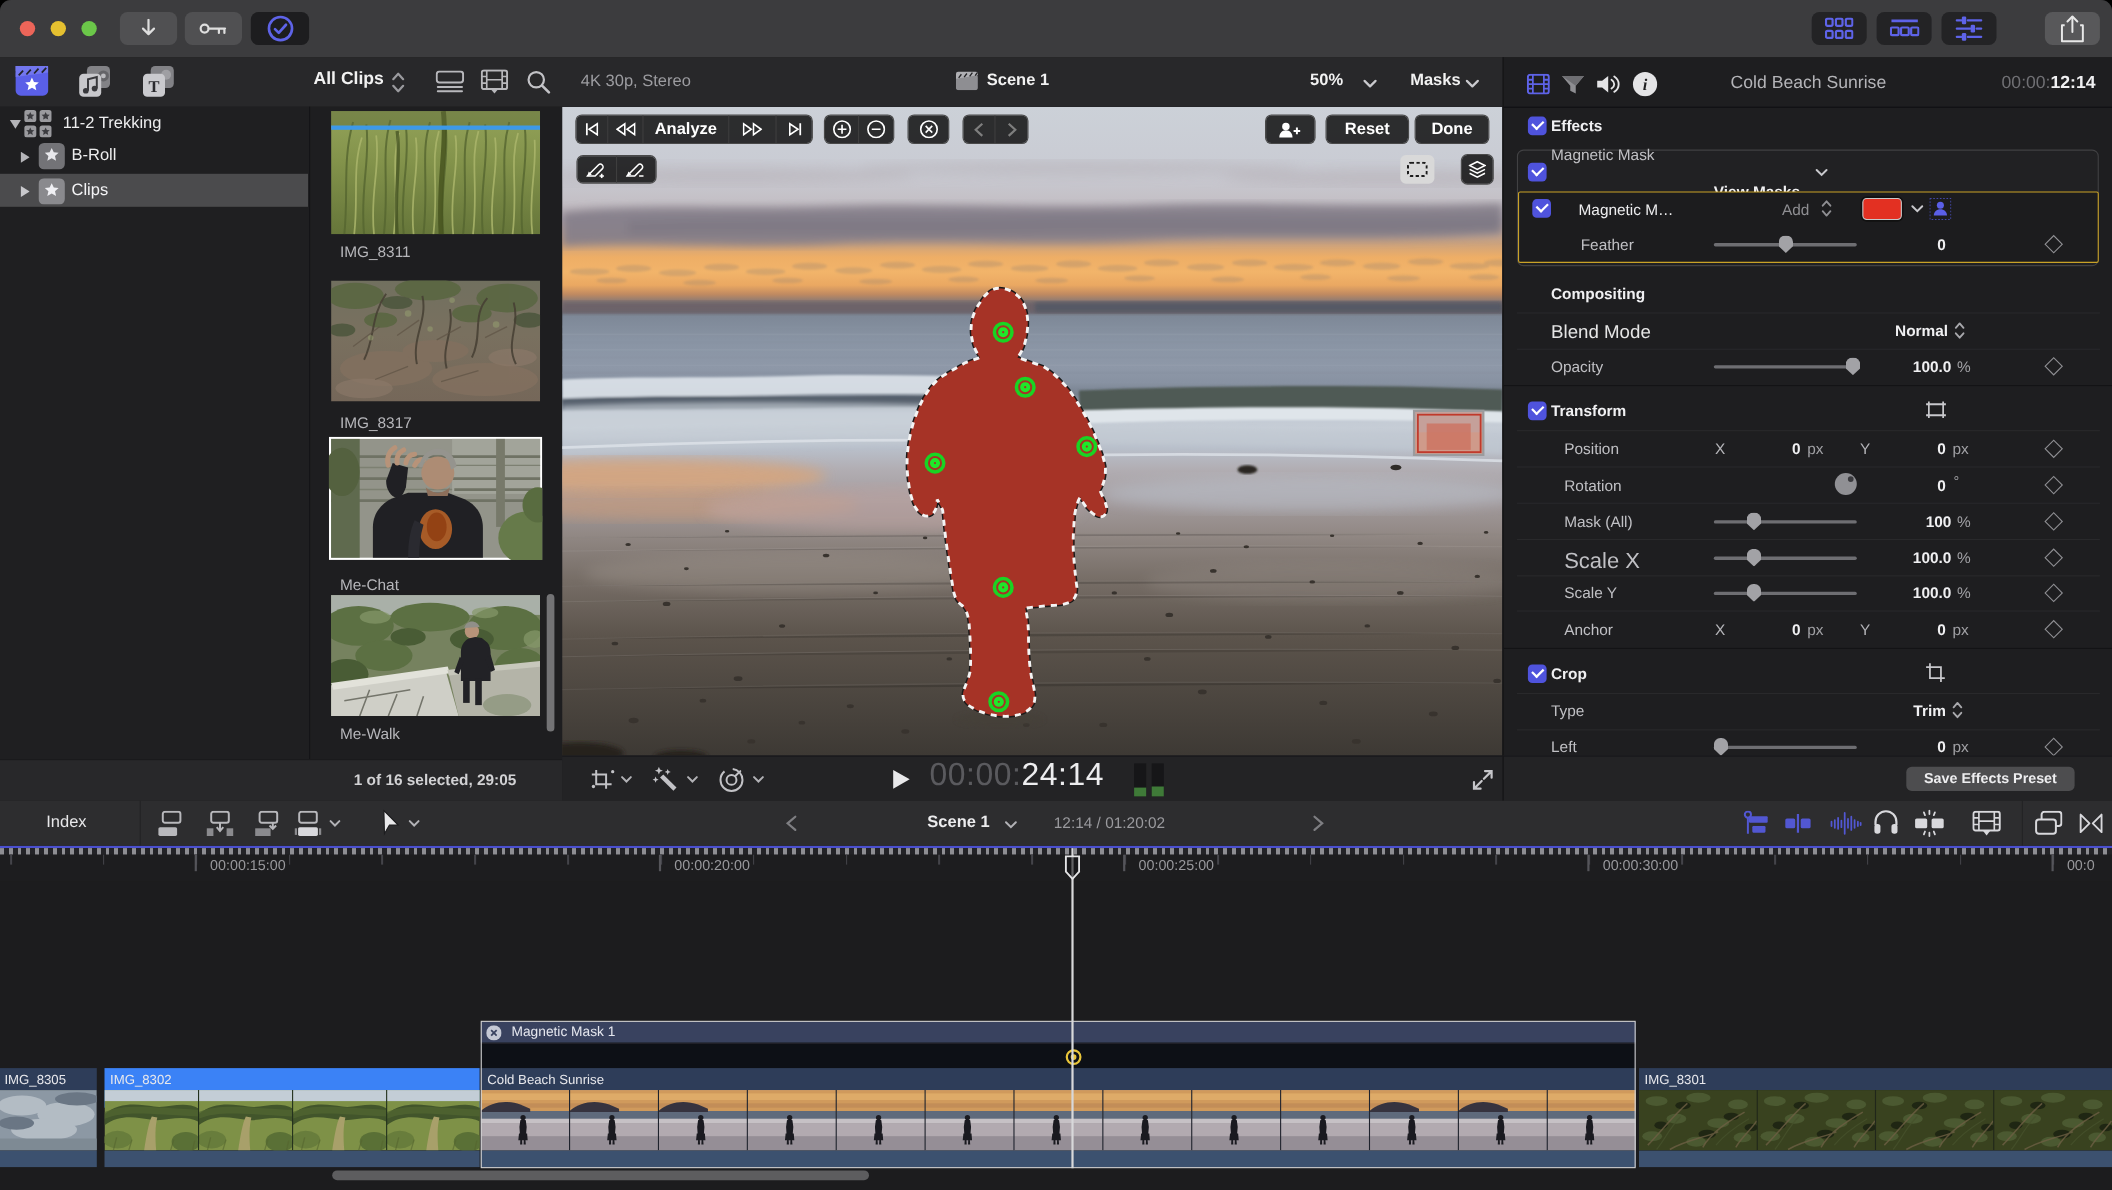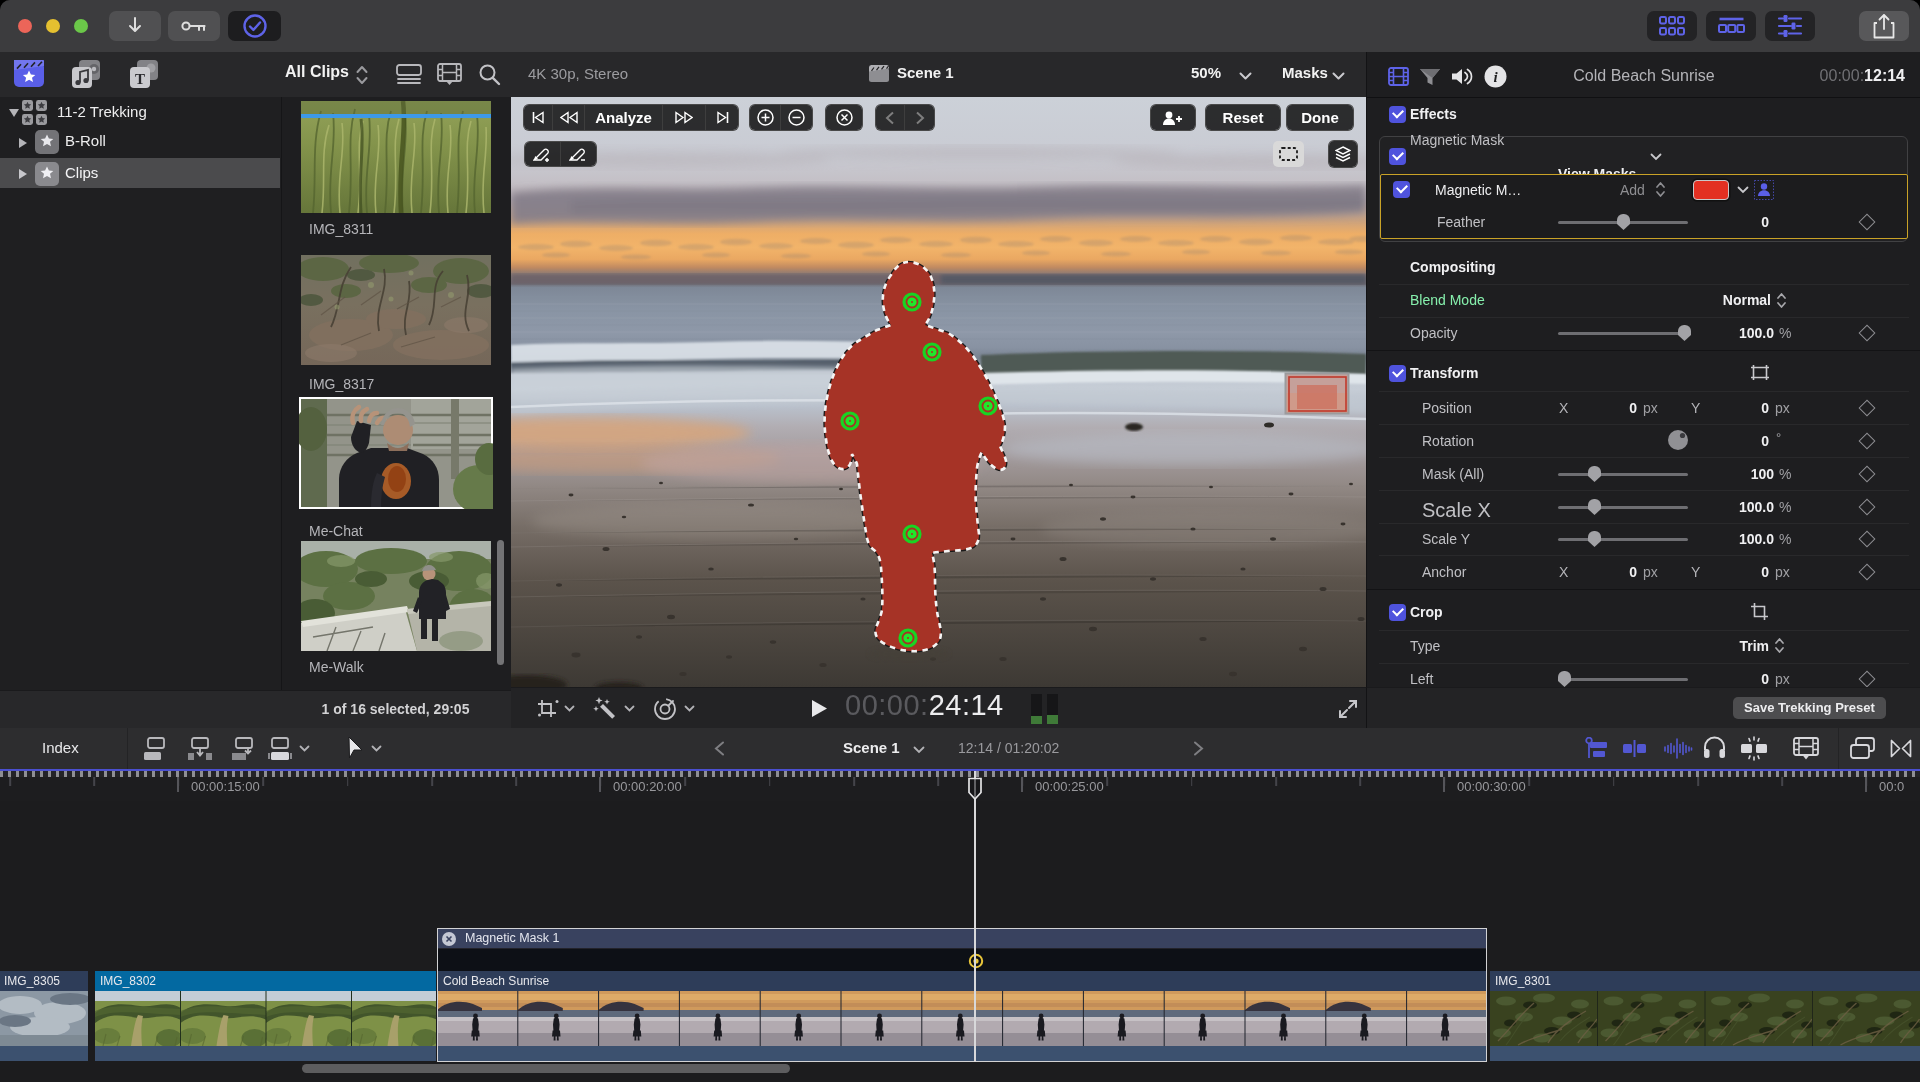--- a/index.html
+++ b/index.html
@@ -776,21 +776,21 @@
         <path d="M4 16c0-3.4 2.6-5.8 6-5.8s6 2.4 6 5.8z" fill="#5a5fe8"></path>
       </svg>
     <div class="abs" style="left:70px;top:162px;color:#c0c0c4;font-size:14px;">Feather</div>
     <div class="abs slider" style="left:191px;top:169px;width:130px;"></div>
     <div class="abs sthumb" style="left:250px;top:162px;"></div>
     <div class="abs" style="left:380px;top:162px;width:22px;text-align:right;color:#f0f0f2;font-size:14px;font-weight:bold;">0</div>
     <div class="abs kdiamond" style="left:494px;top:164px;"></div>
 
     <div class="abs" style="left:43px;top:207px;color:#f0f0f2;font-size:14px;font-weight:bold;">Compositing</div>
     <div class="abs row" style="top:232px;"></div>
-    <div class="abs" style="left:43px;top:240px;color:#86efac;font-size:14px;">Blend Mode</div>
+    <div class="abs" style="left:43px;top:240px;color:#e5e5e5;font-size:17px;">Blend Mode</div>
     <div class="abs" style="left:300px;top:240px;width:104px;text-align:right;color:#f0f0f2;font-size:14px;font-weight:bold;">Normal</div>
     <svg class="abs" style="left:409px;top:240px;" width="11" height="17" viewBox="0 0 11 17">
         <path d="M2 6l3.5-4L9 6M2 11l3.5 4L9 11" stroke="#a8a8ac" stroke-width="1.7" fill="none" stroke-linecap="round" stroke-linejoin="round"></path>
       </svg>
     <div class="abs row" style="top:265px;"></div>
     <div class="abs" style="left:43px;top:273px;color:#c0c0c4;font-size:14px;">Opacity</div>
     <div class="abs slider" style="left:191px;top:280px;width:130px;"></div>
     <div class="abs sthumb" style="left:311px;top:273px;"></div>
     <div class="abs" style="left:340px;top:273px;width:67px;text-align:right;color:#f0f0f2;font-size:14px;font-weight:bold;">100.0</div>
     <div class="abs" style="left:412px;top:273px;color:#a0a0a4;font-size:14px;">%</div>
@@ -867,21 +867,21 @@
       </svg>
     <div class="abs row" style="top:611px;"></div>
     <div class="abs" style="left:43px;top:619px;color:#c0c0c4;font-size:14px;">Left</div>
     <div class="abs slider" style="left:191px;top:626px;width:130px;"></div>
     <div class="abs sthumb" style="left:191px;top:619px;"></div>
     <div class="abs" style="left:372px;top:619px;width:30px;text-align:right;color:#f0f0f2;font-size:14px;font-weight:bold;">0</div>
     <div class="abs" style="left:408px;top:619px;color:#a0a0a4;font-size:14px;">px</div>
     <div class="abs kdiamond" style="left:494px;top:621px;"></div>
   </div>
   <div id="ibottom">
-    <div class="abs" style="left:366px;top:9px;width:153px;height:22px;background:#4d4d4f;border-radius:5px;text-align:center;line-height:22px;color:#ededef;font-size:13px;font-weight:bold;">Save Trekking Preset</div>
+    <div class="abs" style="left:366px;top:9px;width:153px;height:22px;background:#4d4d4f;border-radius:5px;text-align:center;line-height:22px;color:#ededef;font-size:13px;font-weight:bold;">Save Effects Preset</div>
   </div>
   <div id="ttoolbar">
     <div class="abs" style="left:42px;top:11px;color:#e8e8ea;font-size:15px;">Index</div>
     <div class="abs" style="left:127px;top:0;width:1px;height:41px;background:#232325;"></div>
     <svg class="abs" style="left:143px;top:9px;" width="26" height="24" viewBox="0 0 26 24">
         <rect x="5" y="1" width="16" height="10" rx="2" stroke="#b8b8bc" stroke-width="1.8" fill="none"></rect>
         <rect x="1" y="15" width="17" height="8" rx="1.5" fill="#b8b8bc"></rect>
       </svg>
     <svg class="abs" style="left:187px;top:9px;" width="26" height="24" viewBox="0 0 26 24">
         <rect x="5" y="1" width="16" height="10" rx="2" stroke="#b8b8bc" stroke-width="1.8" fill="none"></rect>
@@ -997,21 +997,21 @@
           <g fill="#6a7684">
             <ellipse cx="70" cy="8" rx="20" ry="6"></ellipse>
             <ellipse cx="15" cy="30" rx="16" ry="6"></ellipse>
           </g>
           <rect y="44" width="88" height="11" fill="#7e8a94"></rect>
         </svg>
       <div class="abs" style="left:0;top:75px;width:88px;height:15px;background:#3c516f;"></div>
     </div>
 
     <div class="abs" style="left:95px;top:202px;width:341px;height:90px;">
-      <div class="abs" style="left:0;top:0;width:341px;height:36px;background:#0369a1;color:#e8e8ec;font-size:12px;line-height:20px;"><span style="margin-left:5px;">IMG_8302</span></div>
+      <div class="abs" style="left:0;top:0;width:341px;height:36px;background:#3b82f6;color:#e8e8ec;font-size:12px;line-height:20px;"><span style="margin-left:5px;">IMG_8302</span></div>
       <svg class="abs" style="left:0;top:20px;" width="341" height="55" viewBox="0 0 341 55">
         <defs>
         <g id="hillp">
           <rect width="86" height="55" fill="#7e9147"></rect>
           <rect width="86" height="10" fill="#c3cdd6"></rect>
           <path d="M0 22C14 10 32 13 45 15 58 17 72 9 86 17v12C70 21 56 29 43 27 30 25 14 21 0 32z" fill="#42552b"></path>
           <path d="M0 20c20-8 42-4 86-2v6c-44-2-66-6-86 2z" fill="#516632" opacity=".75"></path>
           <path d="M36 55c2-13 4-25 7-31l5 1c-2 8-2 18-1 30z" fill="#a8a06a"></path>
           <ellipse cx="12" cy="45" rx="13" ry="8" fill="#687d3c"></ellipse>
           <ellipse cx="74" cy="47" rx="13" ry="9" fill="#5a7036"></ellipse>

